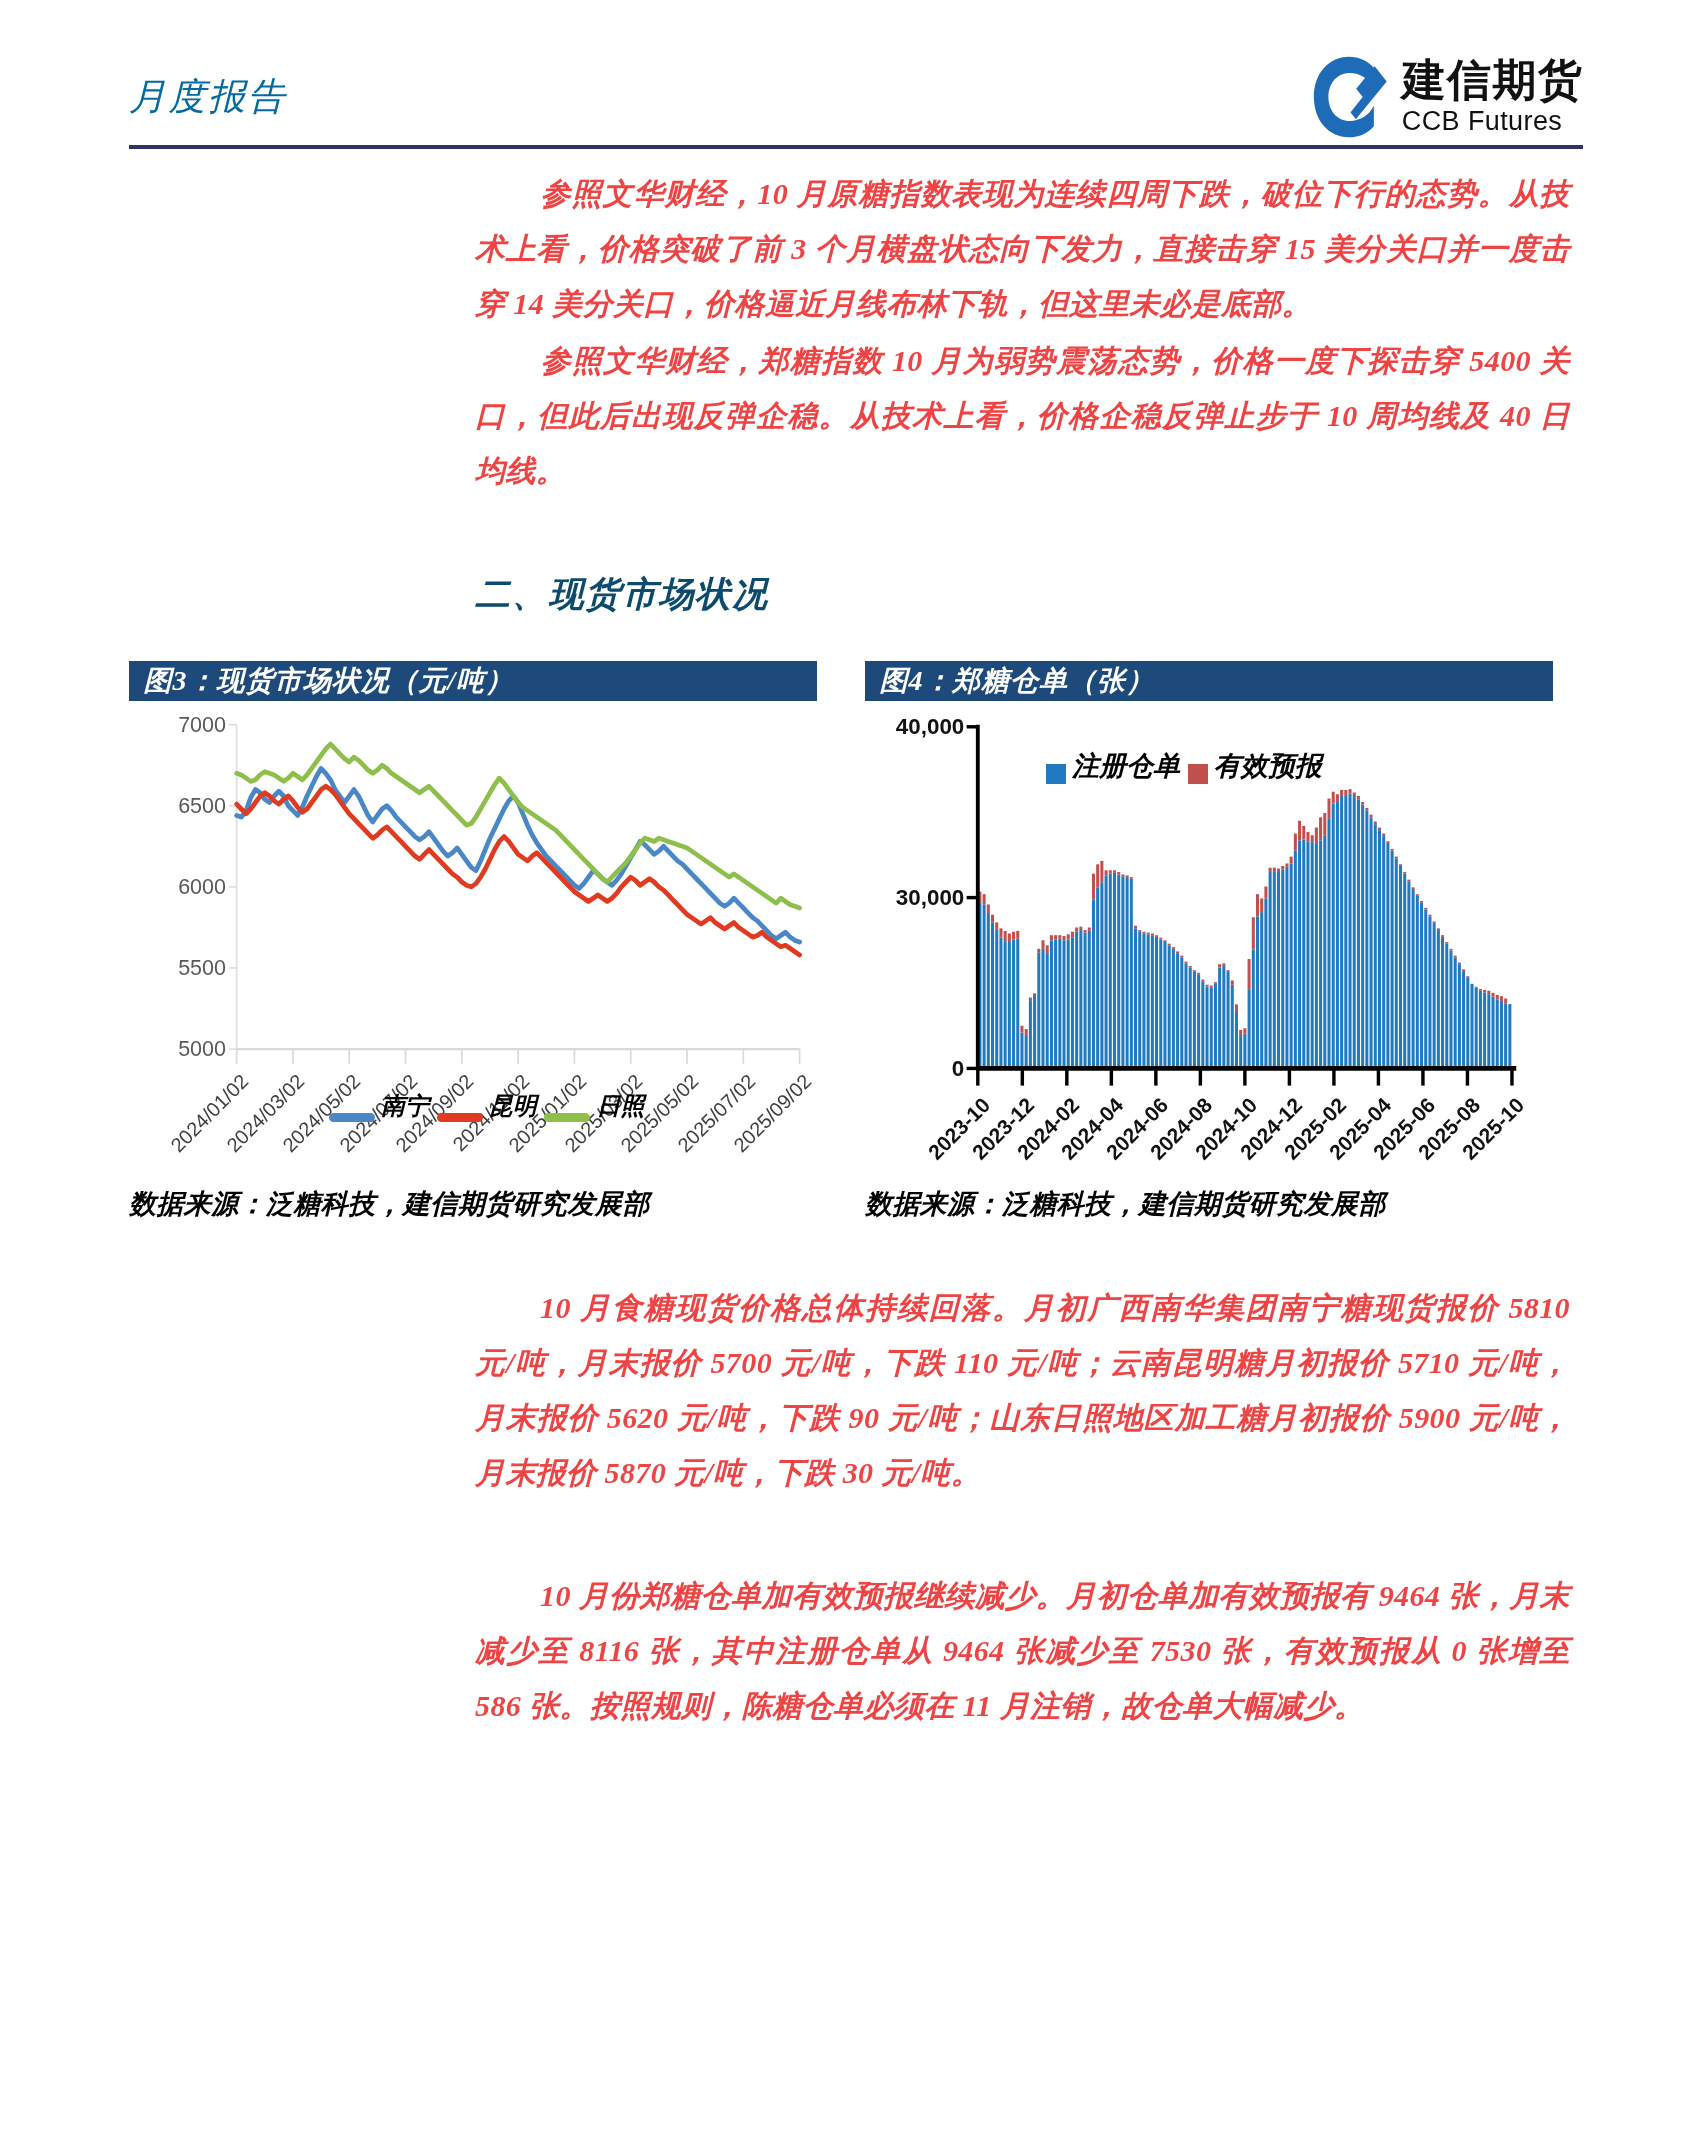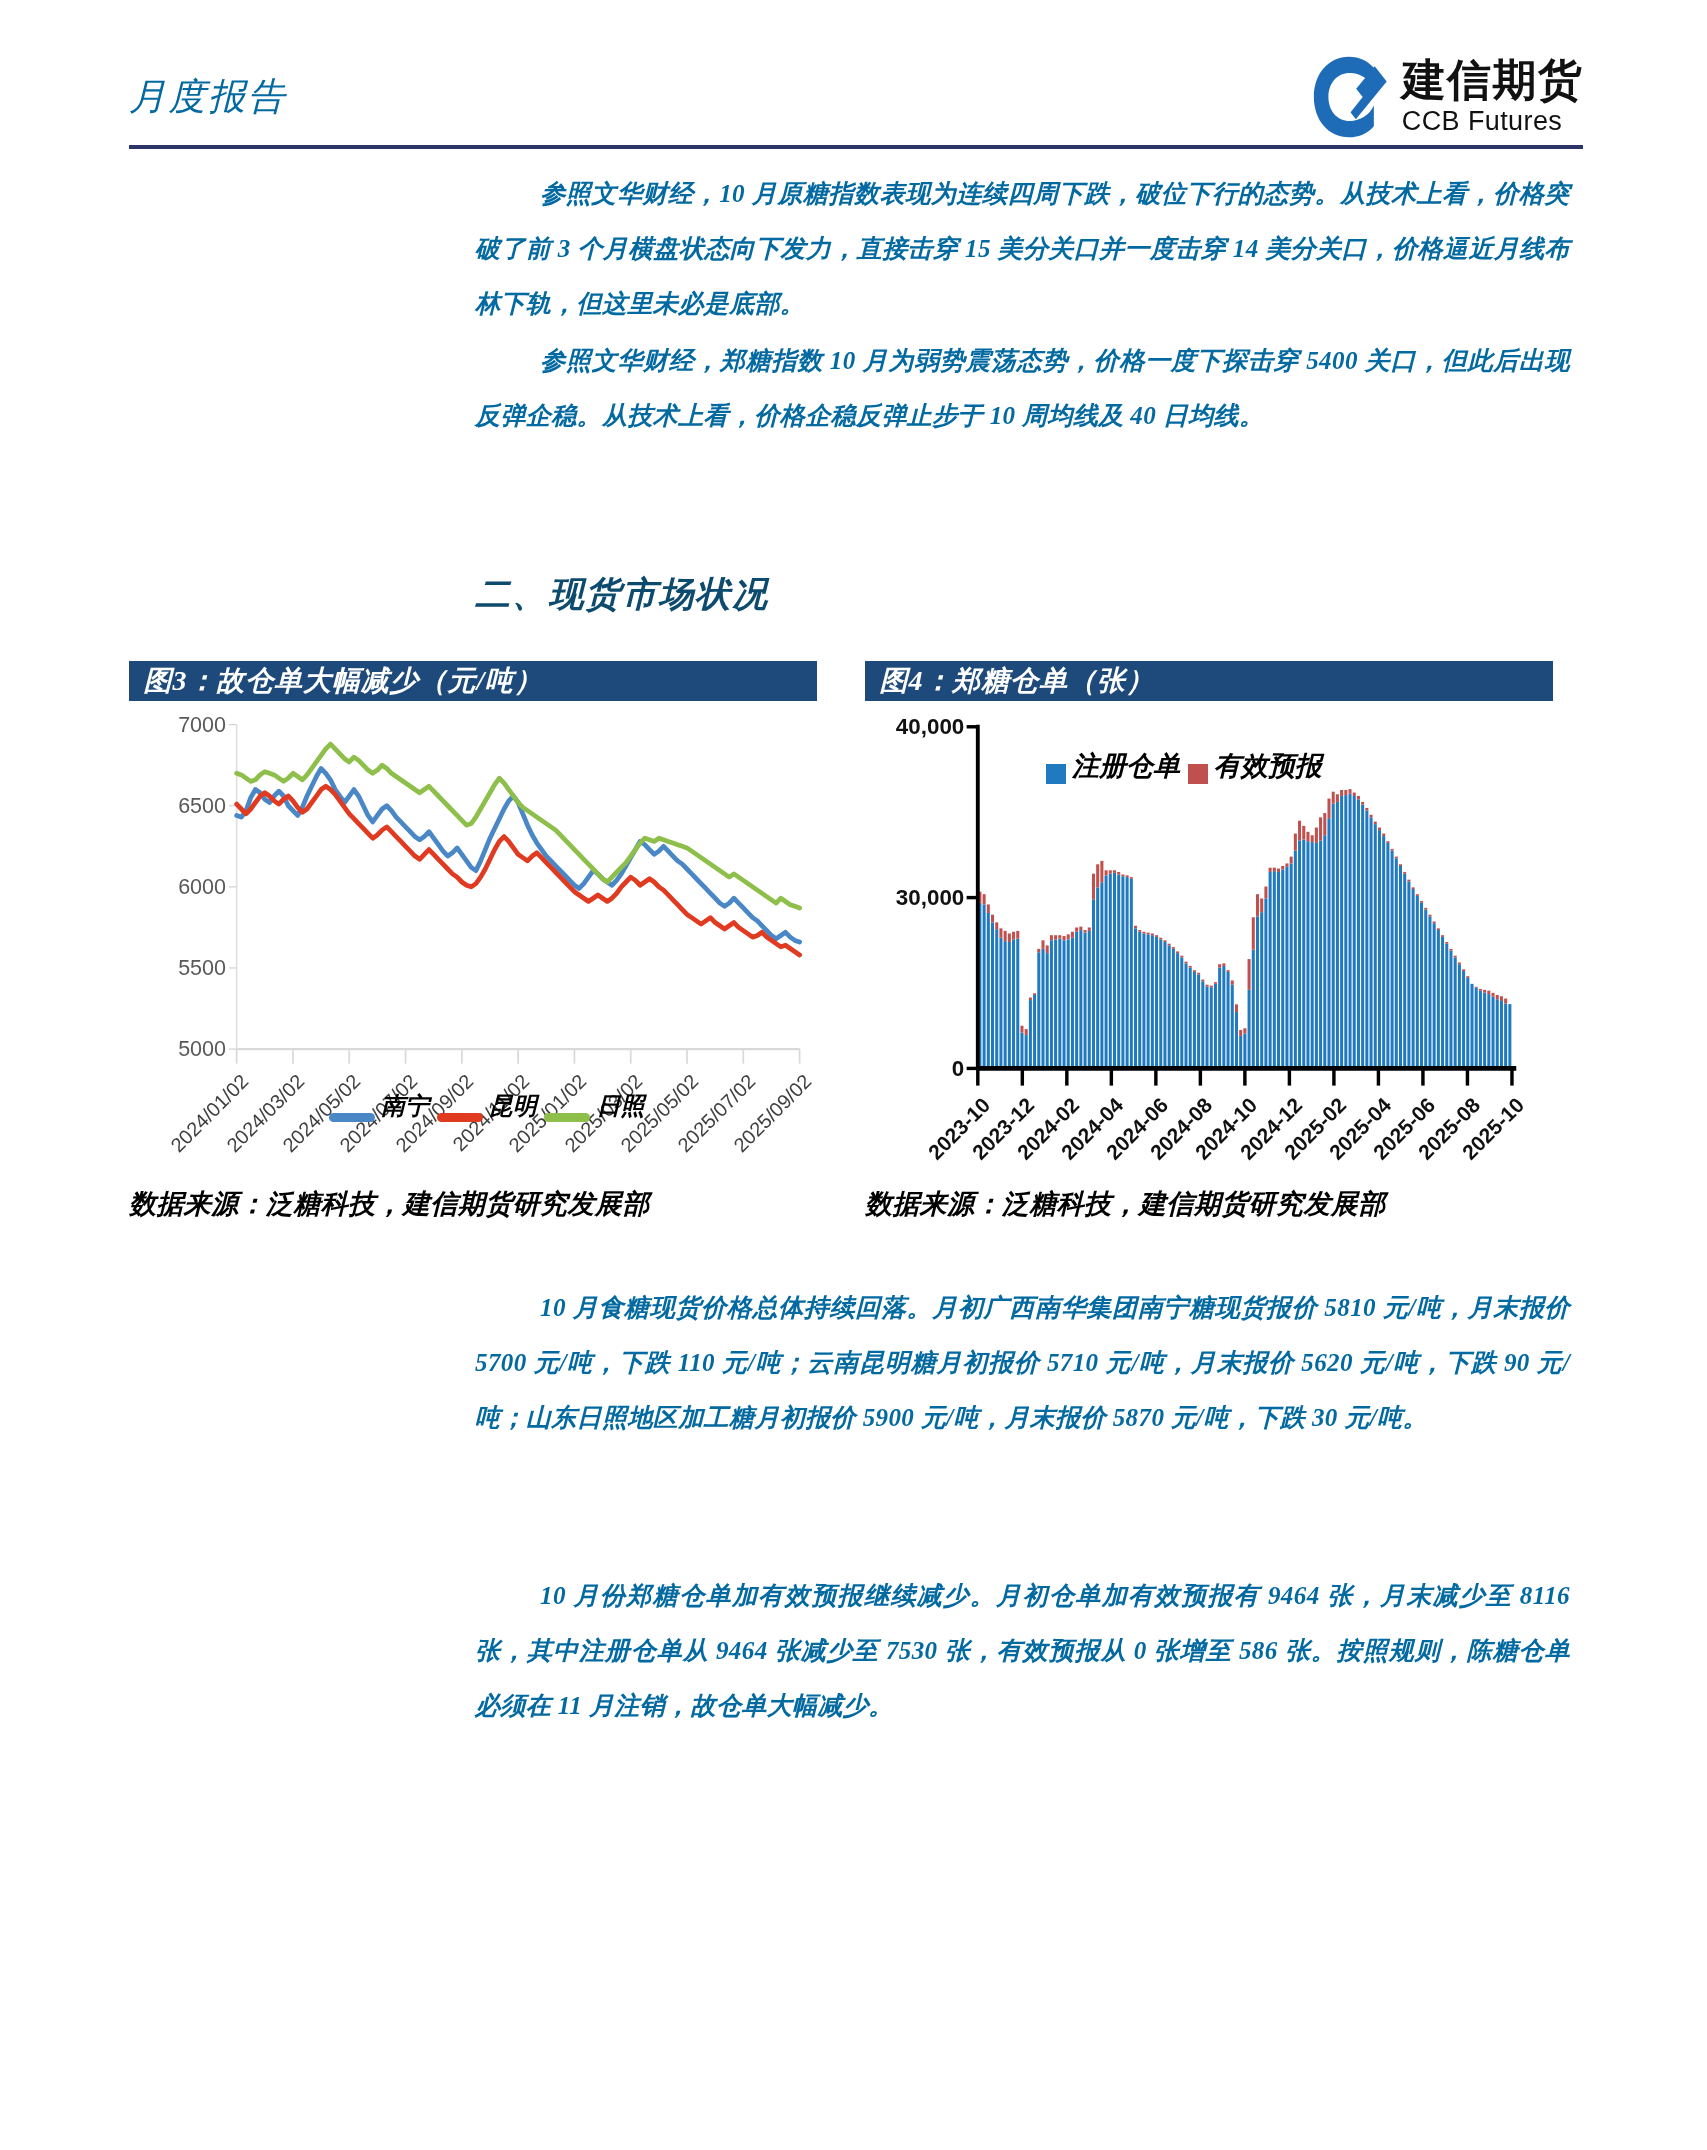--- a/index.html
+++ b/index.html
@@ -81,23 +81,23 @@
     top: 145px;
     width: 1454px;
     height: 3.9px;
     background: #2d3566;
   }
 
   
   .para {
     position: absolute;
     font-family: "Liberation Serif", "DejaVu Serif", serif;
-    font-size: 25px;
+    font-size: 30px;
     line-height: 55px;
-    color: #0369a1;
+    color: #ef4444;
     text-align: justify;
     text-justify: inter-ideograph;
     font-style: italic;
     font-weight: bold;
     letter-spacing: 0.4px;
   }
   .para .indent { display: inline-block; width: 65px; }
 
   #para-1 { left: 475px; top: 166px;  width: 1095px; }
   #para-2 { left: 475px; top: 333px;  width: 1095px; }
@@ -254,21 +254,21 @@
   <div class="header-rule"></div>
 
   <div class="para" id="para-1"><span class="indent"></span><span>参照文华财经，10 月原糖指数表现为连续四周下跌，破位下行的态势。从技术上看，价格突破了前 3 个月横盘状态向下发力，直接击穿 15 美分关口并一度击穿 14 美分关口，价格逼近月线布林下轨，但这里未必是底部。</span></div>
 
   <div class="para" id="para-2"><span class="indent"></span><span>参照文华财经，郑糖指数 10 月为弱势震荡态势，价格一度下探击穿 5400 关口，但此后出现反弹企稳。从技术上看，价格企稳反弹止步于 10 周均线及 40 日均线。</span></div>
 
   <div class="section-heading">二、现货市场状况</div>
 
   <div class="figure" id="figure-left">
     <div class="fig-header">
-      <div class="fig-header-title">图3：故仓单大幅减少（元/吨）</div>
+      <div class="fig-header-title">图3：现货市场状况（元/吨）</div>
     </div>
     <div class="fig-plot">
       <svg id="chart-left-svg" viewBox="0 0 1600 1110" width="688" height="477">
           <line x1="232" y1="55" x2="250" y2="55" stroke="#d4d4d4" stroke-width="3"></line>
           <line x1="232" y1="243.75" x2="250" y2="243.75" stroke="#d4d4d4" stroke-width="3"></line>
           <line x1="232" y1="432.5" x2="250" y2="432.5" stroke="#d4d4d4" stroke-width="3"></line>
           <line x1="232" y1="621.25" x2="250" y2="621.25" stroke="#d4d4d4" stroke-width="3"></line>
           <line x1="232" y1="810" x2="250" y2="810" stroke="#d4d4d4" stroke-width="3"></line>
           <line x1="250" y1="55" x2="250" y2="810" stroke="#e0e0e0" stroke-width="4"></line>
           <line x1="250" y1="810" x2="1560" y2="810" stroke="#d9d9d9" stroke-width="5"></line>

